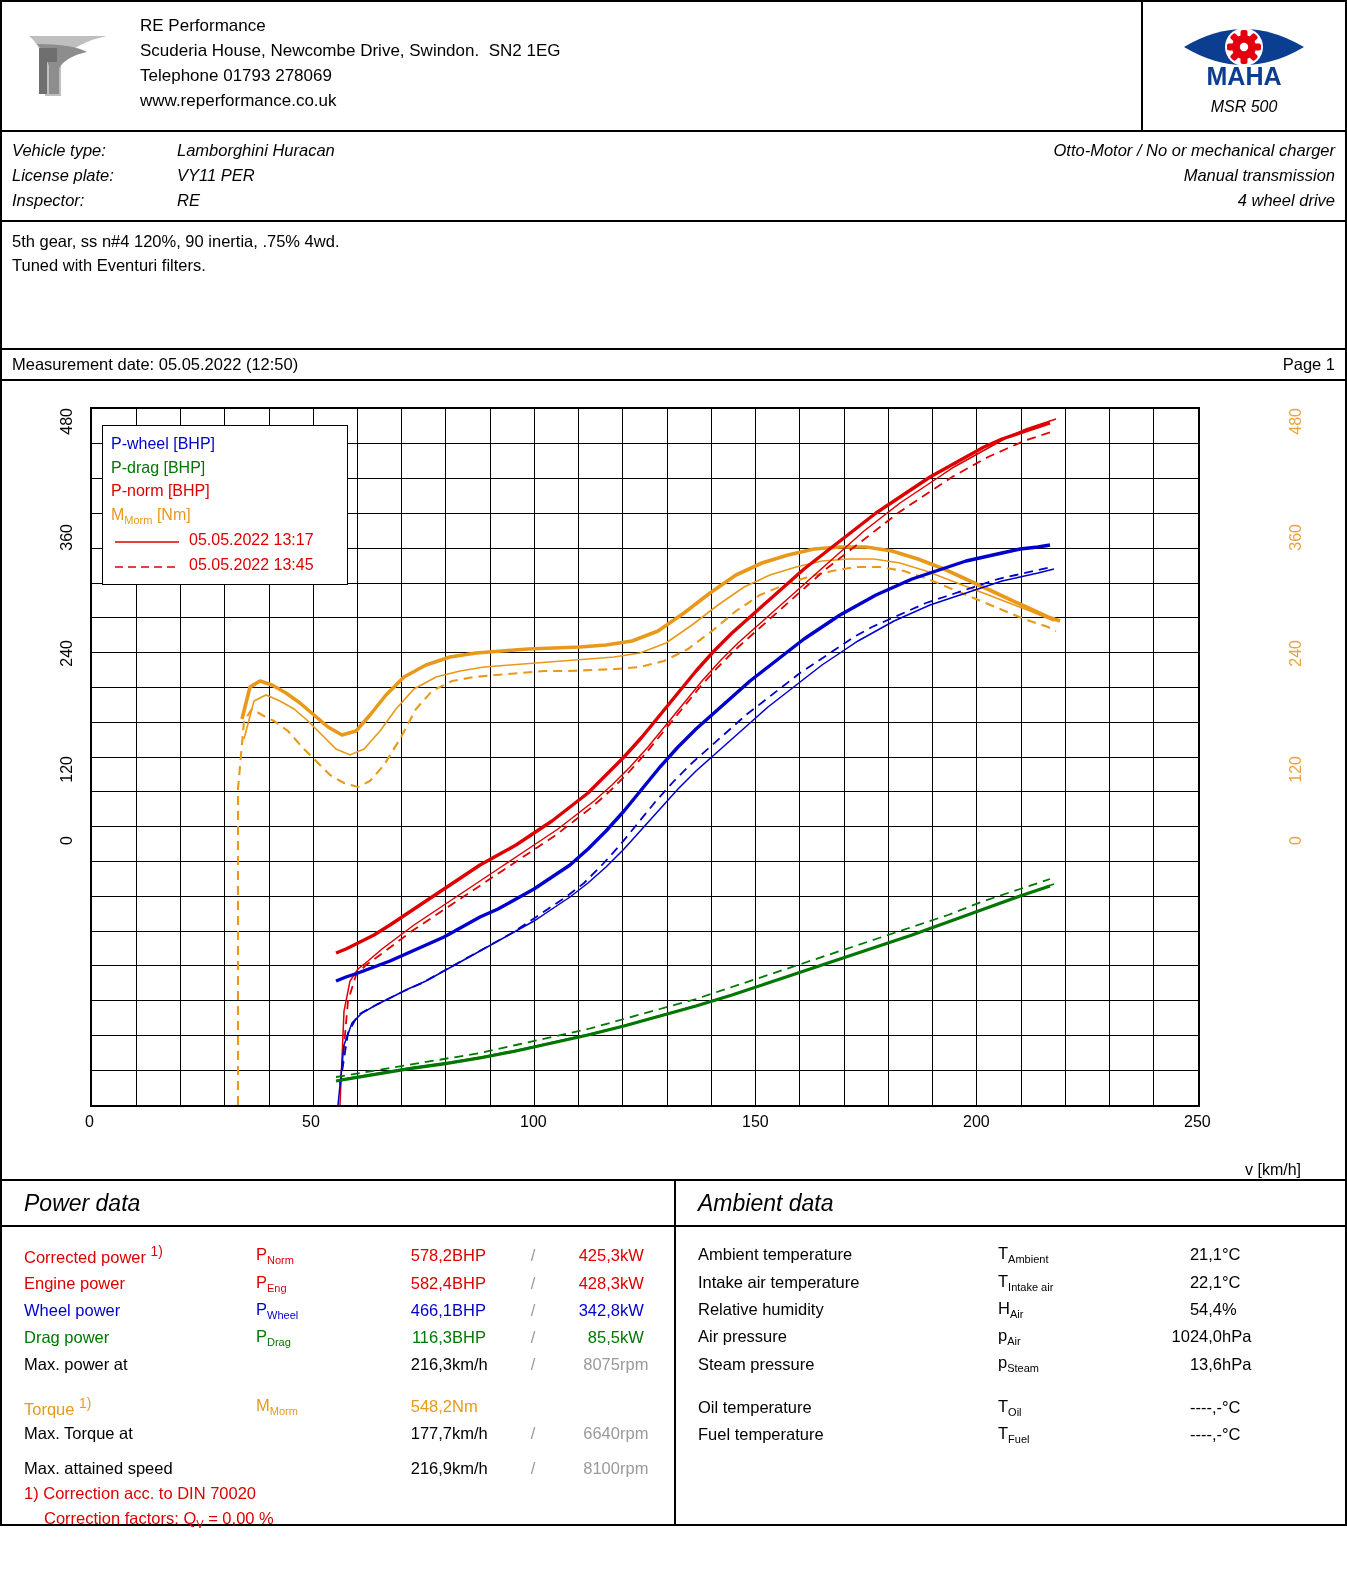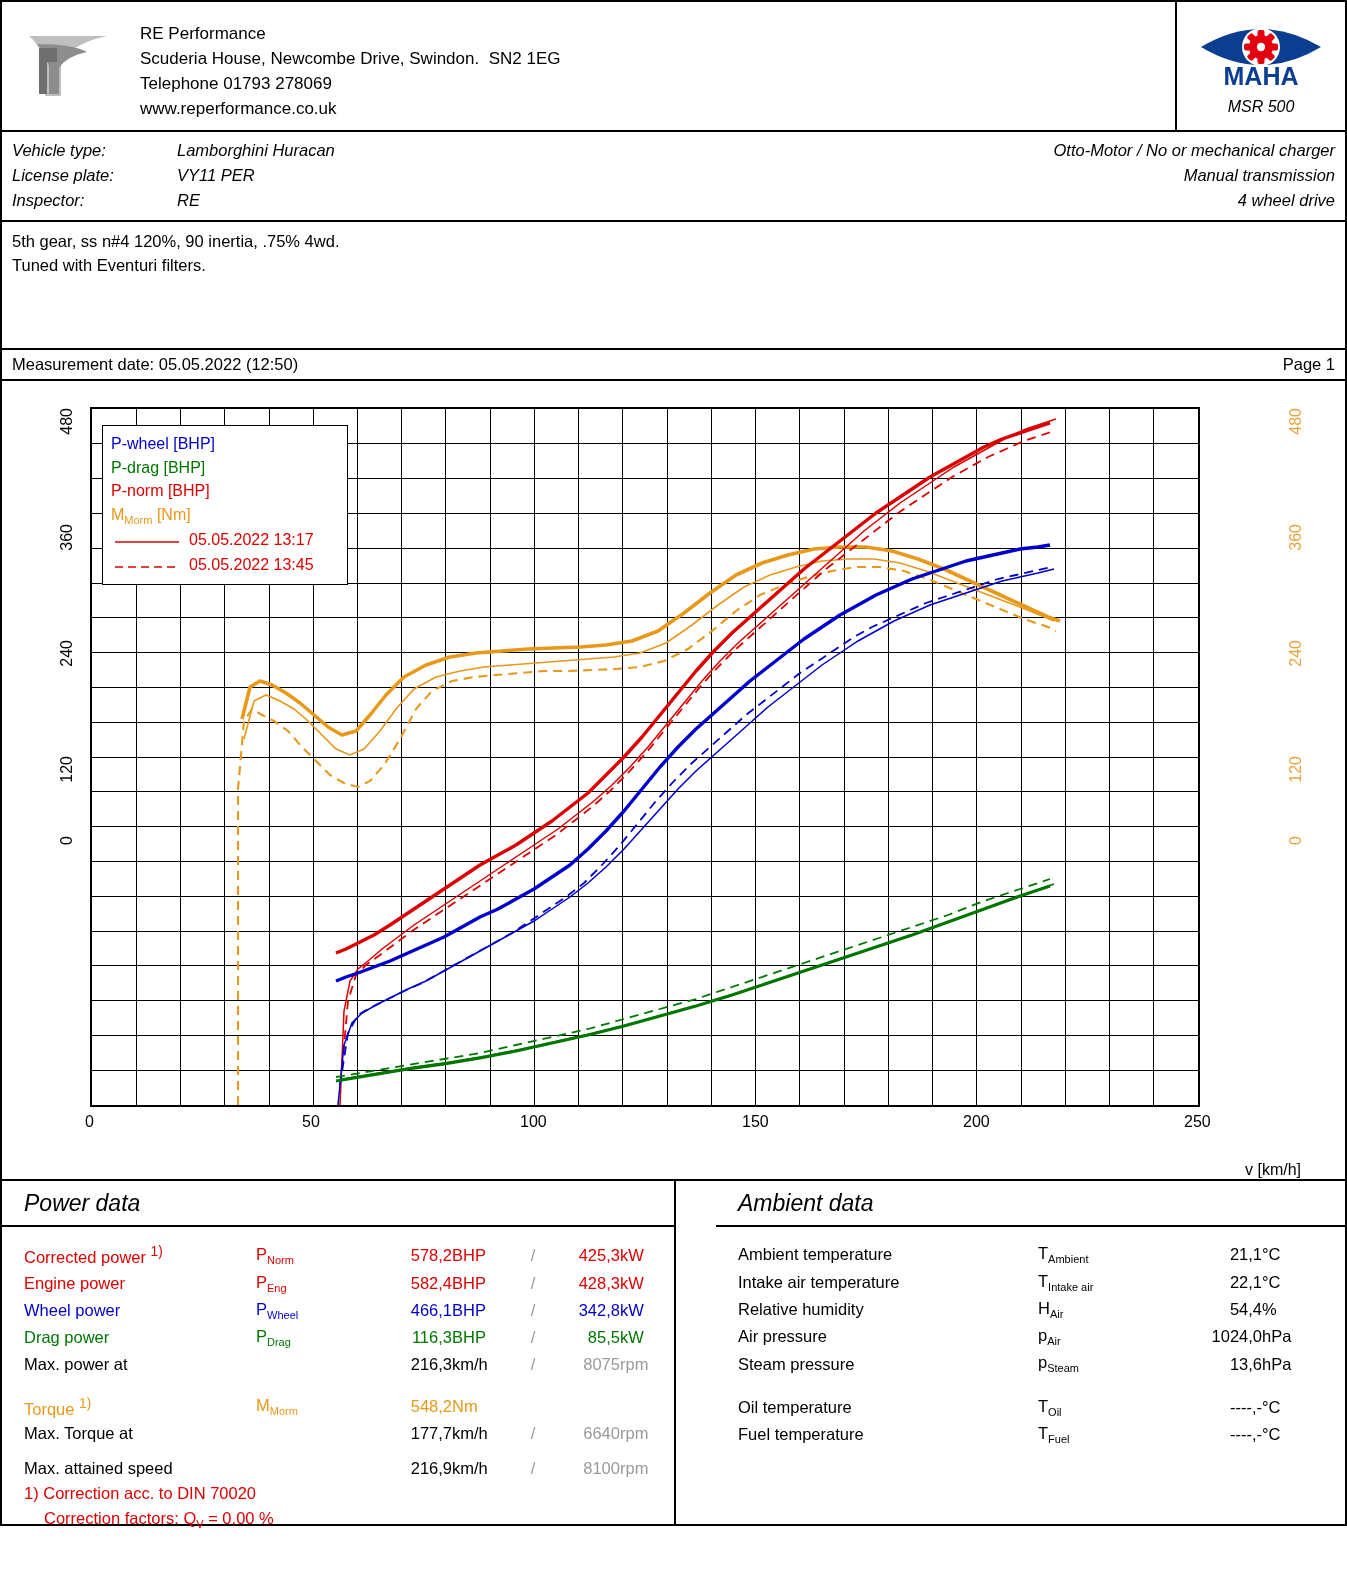--- a/index.html
+++ b/index.html
@@ -2,23 +2,23 @@
 <html><head>
 <meta charset="utf-8">
 <style>
   html,body{margin:0;padding:0;background:#fff;}
   body{width:1347px;height:1590px;font-family:"Liberation Sans",sans-serif;color:#000;}
   .sheet{width:1347px;height:1590px;box-sizing:border-box;position:relative;}
 
   
   .header{display:flex;height:130px;border:2px solid #000;border-bottom:none;box-sizing:border-box;}
   .logo-cell{width:130px;display:flex;align-items:center;justify-content:center;}
-  .addr-cell{flex:1;padding:20px 0 0 8px;font-size:17px;line-height:1.47;}
+  .addr-cell{flex:1;padding:12px 0 0 8px;font-size:17px;line-height:1.47;}
   .addr-cell div{white-space:pre;}
-  .maha-cell{width:170px;border-left:2px solid #000;box-sizing:border-box;display:flex;flex-direction:column;align-items:center;justify-content:center;}
+  .maha-cell{width:204px;border-left:2px solid #000;box-sizing:border-box;display:flex;flex-direction:column;align-items:center;justify-content:center;}
   .maha-logo{width:130px;height:76px;display:flex;align-items:center;justify-content:center;}
   .msr{font-style:italic;font-size:16px;margin-top:6px;}
 
   
   .vinfo{display:flex;border:2px solid #000;border-bottom:none;box-sizing:border-box;padding:6px 10px 8px 10px;font-style:italic;}
   .vinfo-left{flex:1;font-size:16.5px;line-height:1.5;}
   .vinfo-left table{border-collapse:collapse;}
   .vinfo-left td{padding:0;font-size:16.5px;}
   .vinfo-left td.k{width:165px;}
   .vinfo-right{text-align:right;font-size:16.5px;line-height:1.5;}
@@ -37,21 +37,21 @@
   .ylab-r{right:40px;color:#E8A33D;}
   .xlab{position:absolute;font-size:16px;}
   .vaxis{position:absolute;right:44px;bottom:0;font-size:16px;}
   .legend{position:absolute;left:100px;top:44px;width:228px;border:1px solid #000;background:#fff;padding:6px 8px 7px 8px;font-size:16px;line-height:1.47;}
   .legend .l-row{white-space:nowrap;}
   .lg-blue{color:#0000CC}.lg-green{color:#007700}.lg-red{color:#DD0000}.lg-orange{color:#E8991A}
   .legend .sample{display:inline-block;width:72px;vertical-align:middle;margin-right:6px;}
   sub{font-size:11px;}
 
   
-  .panels{display:flex;border:2px solid #000;border-top:none;box-sizing:border-box;height:345px;gap:40px;}
+  .panels{display:flex;border:2px solid #000;border-top:none;box-sizing:border-box;height:345px;}
   .panel{box-sizing:border-box;padding:0;}
   .panel-l{width:674px;border-right:2px solid #000;}
   .panel-r{flex:1;}
   .panel-title{font-style:italic;font-size:23px;padding:9px 0 8px 22px;border-bottom:2px solid #000;}
   .ptbl{width:100%;border-collapse:collapse;font-size:16.5px;margin-top:14px;padding-left:6px;}
   .ptbl td{padding:3px 0;white-space:nowrap;}
   .c-red{color:#DD0000}.c-blue{color:#0000CC}.c-green{color:#007700}.c-orange{color:#E8991A}.c-gray{color:#9a9a9a}
   .num{text-align:right;}
   .unit{padding-left:7px;}
   .slash{color:#9a9a9a;text-align:center;width:26px;}

